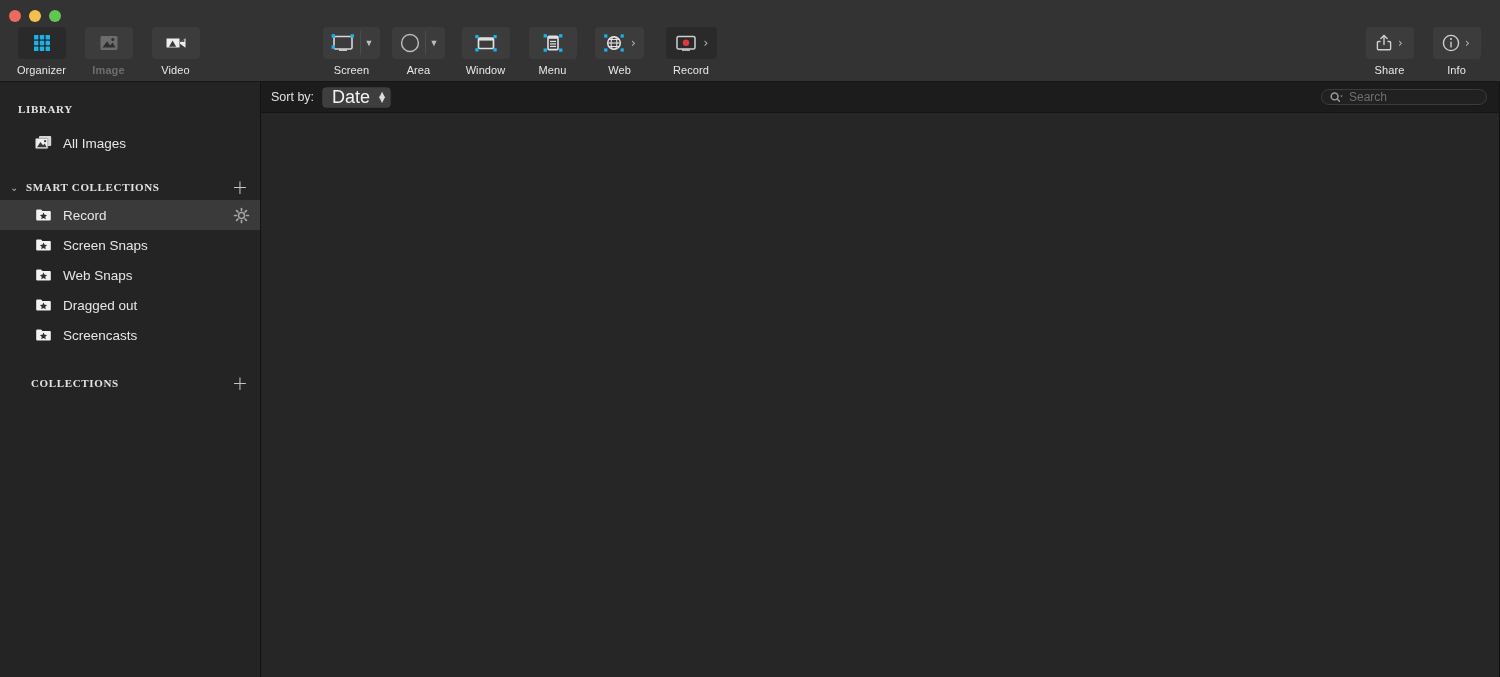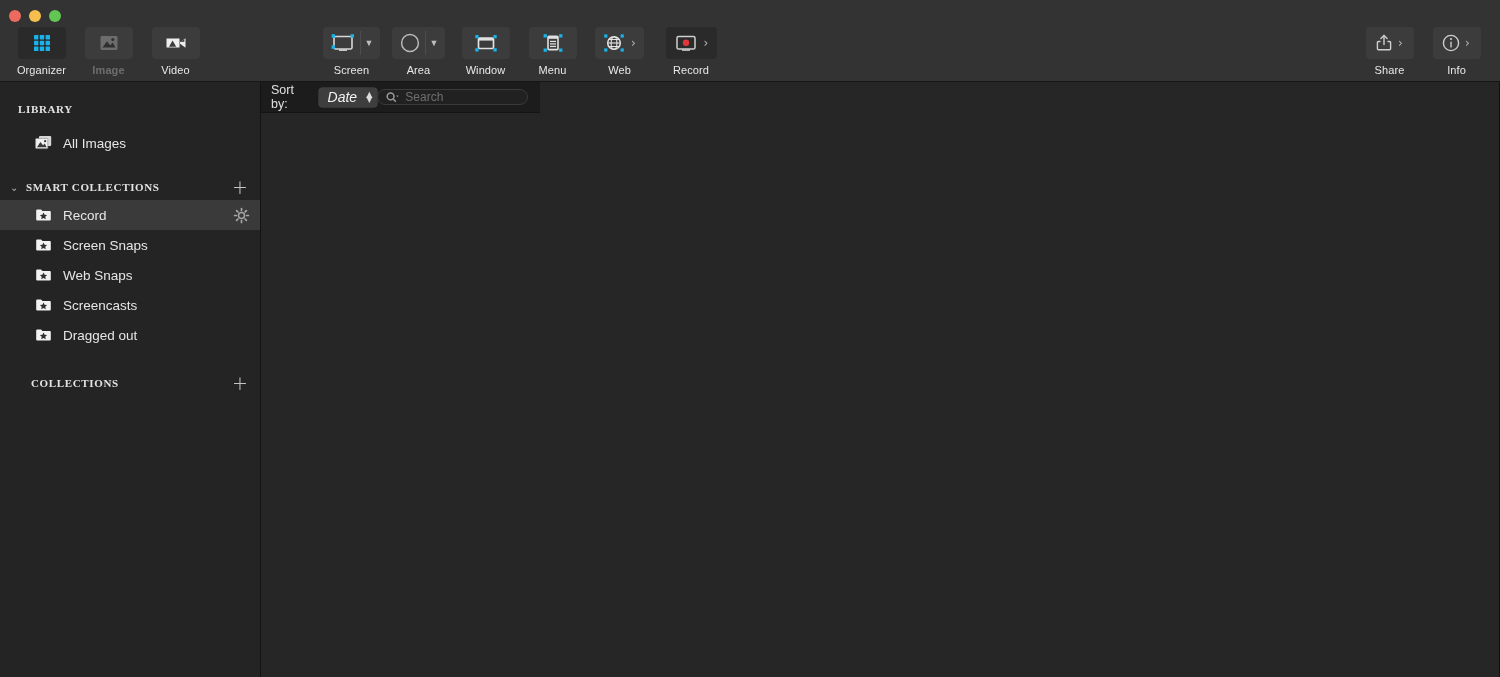--- a/index.html
+++ b/index.html
@@ -195,21 +195,21 @@
   }
   .row .gear { margin-left: auto; display: block; }
 
   .smart-head { margin-top: 16px; padding-left: 10px; }
   .coll-head  { margin-top: 20px; padding-left: 31px; }
 
   
   .main {
     flex: 1 1 auto;
     display: flex;
-    flex-direction: row;
+    flex-direction: column;
     min-width: 0;
     background: #262626;
     border-right: 1px solid #111111;
   }
 
   .sortbar {
     height: 31px;
     flex: 0 0 31px;
     background: #1c1c1c;
     display: flex;
@@ -225,21 +225,21 @@
   .sort-select {
     height: 19px;
     background: #3e3e3e;
     border-radius: 3.5px;
     display: flex;
     align-items: center;
     padding: 0 5px 0 9px;
     gap: 9px;
     box-shadow: 0 0 0 .5px #4e4e4e;
   }
-  .sort-value { font-size: 14px; color: #f2f2f2; font-style: italic; }
+  .sort-value { font-size: 18px; color: #f2f2f2; }
   .stepper {
     display: flex;
     flex-direction: column;
     justify-content: center;
     line-height: 5px;
     color: #dcdcdc;
     font-size: 8px;
     font-family: "DejaVu Sans", sans-serif;
   }
 
@@ -505,29 +505,29 @@
           <path d="M9.5 6.4 l1.1 2.3 2.5 .35 -1.8 1.75 .43 2.5 -2.23 -1.18 -2.23 1.18 .43 -2.5 -1.8 -1.75 2.5 -.35 Z" fill="#303030"></path>
         </svg>
         <span class="row-label">Web Snaps</span>
       </div>
 
       <div class="row">
         <svg class="ic" width="19" height="18" viewBox="0 0 19 18">
           <path d="M2.2 4.4 a.9 .9 0 0 1 .9 -.9 H7 l1.5 1.6 h7.4 a.9 .9 0 0 1 .9 .9 v7.6 a.9 .9 0 0 1 -.9 .9 H3.1 a.9 .9 0 0 1 -.9 -.9 Z" fill="#f2f2f2"></path>
           <path d="M9.5 6.4 l1.1 2.3 2.5 .35 -1.8 1.75 .43 2.5 -2.23 -1.18 -2.23 1.18 .43 -2.5 -1.8 -1.75 2.5 -.35 Z" fill="#303030"></path>
         </svg>
-        <span class="row-label">Screencasts</span>
+        <span class="row-label">Dragged out</span>
       </div>
 
       <div class="row">
         <svg class="ic" width="19" height="18" viewBox="0 0 19 18">
           <path d="M2.2 4.4 a.9 .9 0 0 1 .9 -.9 H7 l1.5 1.6 h7.4 a.9 .9 0 0 1 .9 .9 v7.6 a.9 .9 0 0 1 -.9 .9 H3.1 a.9 .9 0 0 1 -.9 -.9 Z" fill="#f2f2f2"></path>
           <path d="M9.5 6.4 l1.1 2.3 2.5 .35 -1.8 1.75 .43 2.5 -2.23 -1.18 -2.23 1.18 .43 -2.5 -1.8 -1.75 2.5 -.35 Z" fill="#303030"></path>
         </svg>
-        <span class="row-label">Dragged out</span>
+        <span class="row-label">Screencasts</span>
       </div>
 
       <div class="section-head coll-head">
         <span class="section-title">COLLECTIONS</span>
         <span class="plus">+</span>
       </div>
     </div>
 
     <div class="main">
 

